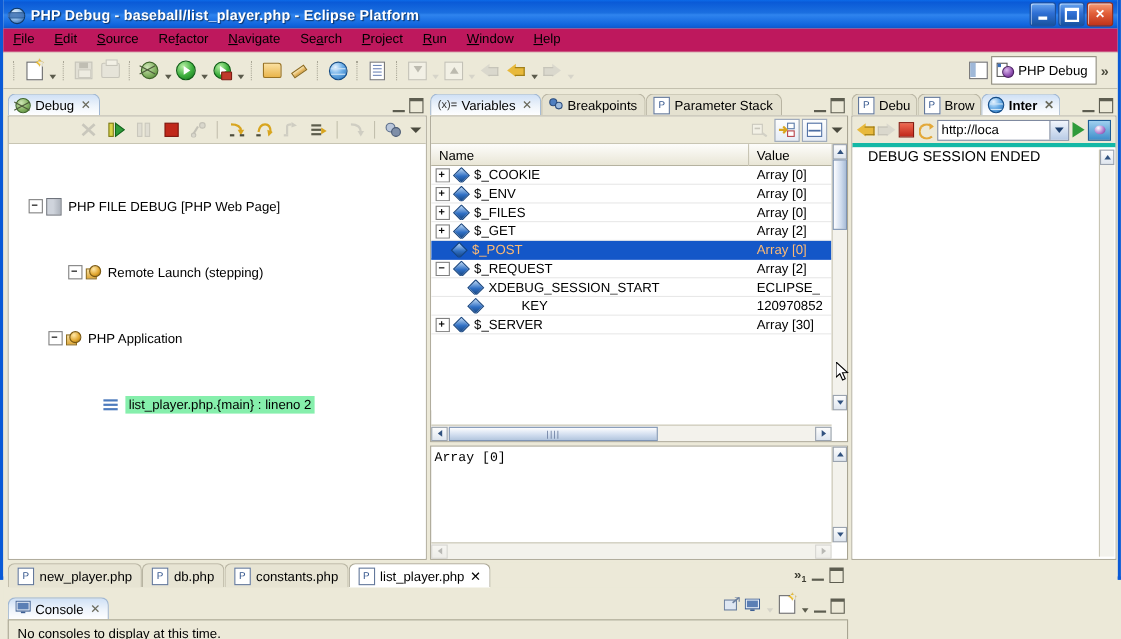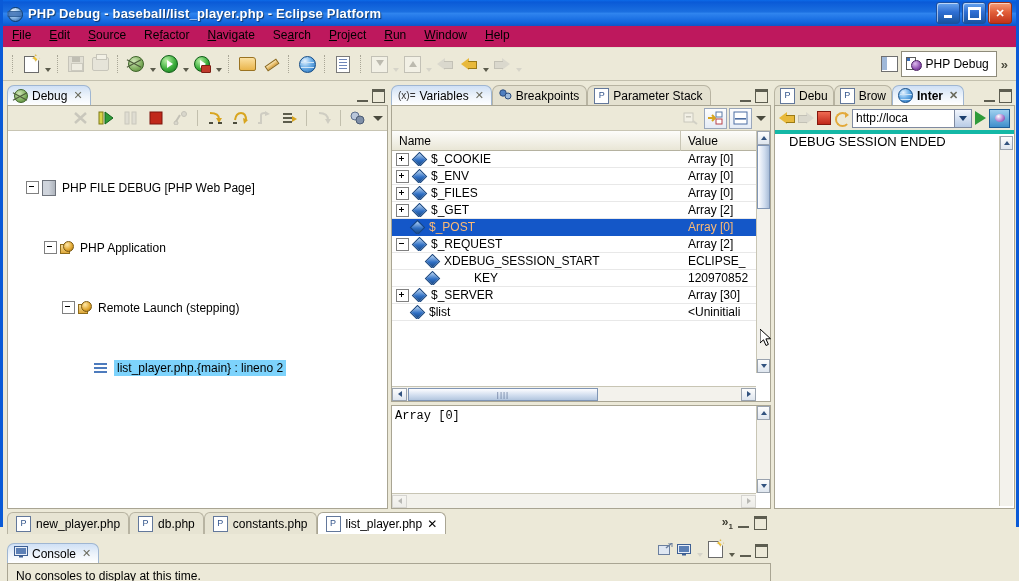--- a/index.html
+++ b/index.html
@@ -140,21 +140,21 @@
      position:relative;flex:none;font-size:9px;line-height:9px;text-align:center;color:#000;}
   .twist:before{content:"";position:absolute;left:2px;top:4px;width:5px;height:1px;background:#000;}
   .i-launch{width:12px;height:14px;background:linear-gradient(to right,#cfd4dc 45%,#aeb4bd);border:1px solid #6e737c;flex:none;}
   .i-app{width:14px;height:13px;position:relative;flex:none;}
   .i-app .b{position:absolute;left:0;bottom:0;width:8px;height:8px;background:linear-gradient(to bottom,#f6dfa2,#dfa93a);border:1px solid #8f6c1c;}
   .i-app .g{position:absolute;right:0;top:0;width:9px;height:9px;border-radius:50%;
      background:radial-gradient(circle at 35% 30%,#ffe8a8,#e0a52d 60%,#8a6413 100%);border:1px solid #7a5811;}
   .i-thread{width:13px;height:11px;flex:none;position:relative;}
   .i-thread:before{content:"";position:absolute;left:0;top:1px;width:13px;height:2px;background:#4d7bbd;
      box-shadow:0 4px 0 #4d7bbd,0 8px 0 #4d7bbd;}
-  .sel-lineno{background:#7dd3fc;padding:1px 3px;}
+  .sel-lineno{background:#86efac;padding:1px 3px;}
 
   
   .varhead{height:20px;display:flex;background:linear-gradient(to bottom,#fdfdfb,#e9e6d6);
      border-bottom:1px solid #b5b2a0;font-size:12px;align-items:center;box-sizing:border-box;}
   .vh-name{flex:none;width:289px;padding-left:7px;border-right:1px solid #c8c5b4;height:20px;display:flex;align-items:center;box-sizing:border-box;}
   .vh-value{flex:1;padding-left:7px;height:20px;display:flex;align-items:center;box-sizing:border-box;}
   .vrows{position:absolute;left:0;right:14px;top:45px;bottom:28px;overflow:hidden;background:#fff;}
   .vrow{display:flex;height:17px;align-items:center;font-size:12px;border-bottom:1px solid #e8e8e8;box-sizing:border-box;}
   .vrow.sel{background:#1457c8;color:#fdba74;border-bottom-color:#1457c8;}
   .vname{flex:none;width:289px;display:flex;align-items:center;overflow:hidden;white-space:nowrap;box-sizing:border-box;}
@@ -439,35 +439,35 @@
           </div>
           <div class="vmenu"></div>
         </div>
 
         <div class="tree">
           <div class="trow" style="padding-left:18px;">
             <span class="twist"></span>
             <span class="i-launch"></span>
             <span style="margin-left:6px;">PHP FILE DEBUG [PHP Web Page]</span>
           </div>
+          <div class="trow" style="padding-left:54px;">
+            <span class="twist"></span>
+            <span class="i-app">
+                <span class="b"></span>
+                <span class="g"></span>
+              </span>
+            <span style="margin-left:6px;">Remote Launch (stepping)</span>
+          </div>
           <div class="trow" style="padding-left:36px;">
             <span class="twist"></span>
             <span class="i-app">
                 <span class="b"></span>
                 <span class="g"></span>
               </span>
             <span style="margin-left:6px;">PHP Application</span>
-          </div>
-          <div class="trow" style="padding-left:54px;">
-            <span class="twist"></span>
-            <span class="i-app">
-                <span class="b"></span>
-                <span class="g"></span>
-              </span>
-            <span style="margin-left:6px;">Remote Launch (stepping)</span>
           </div>
           <div class="trow" style="padding-left:86px;">
             <span class="i-thread"></span>
             <span class="sel-lineno" style="margin-left:7px;">list_player.php.{main} : lineno 2</span>
           </div>
         </div>
       </div>
     </div>
 
     <div class="panel" style="left:388px;top:3px;width:380px;height:318px;">
@@ -589,28 +589,20 @@
               </span>
             <span class="vvalue">120970852</span>
           </div>
           <div class="vrow">
             <span class="vname">
                 <span class="vtw plus"></span>
                 <span class="diamond"></span>
                 <span class="vlabel">$_SERVER</span>
               </span>
             <span class="vvalue">Array [30]</span>
-          </div>
-          <div class="vrow">
-            <span class="vname">
-                <span class="vtwspace"></span>
-                <span class="diamond"></span>
-                <span class="vlabel">$list</span>
-              </span>
-            <span class="vvalue">&lt;Uninitiali</span>
           </div>
         </div>
 
         <div class="sb-v">
           <div class="sb-btn sb-up"></div>
           <div class="sb-thumb" style="top:14px;height:64px;"></div>
           <div class="sb-btn sb-down" style="position:absolute;bottom:0;left:0;right:0;"></div>
         </div>
 
         <div class="sb-h">

